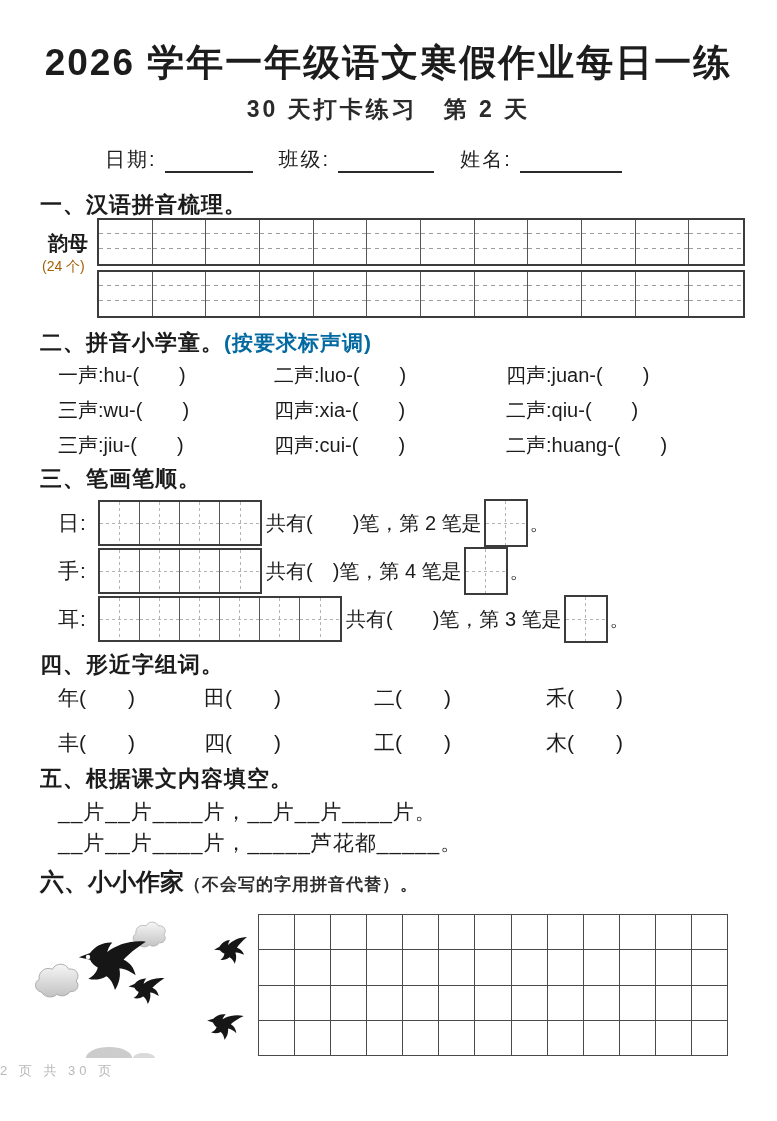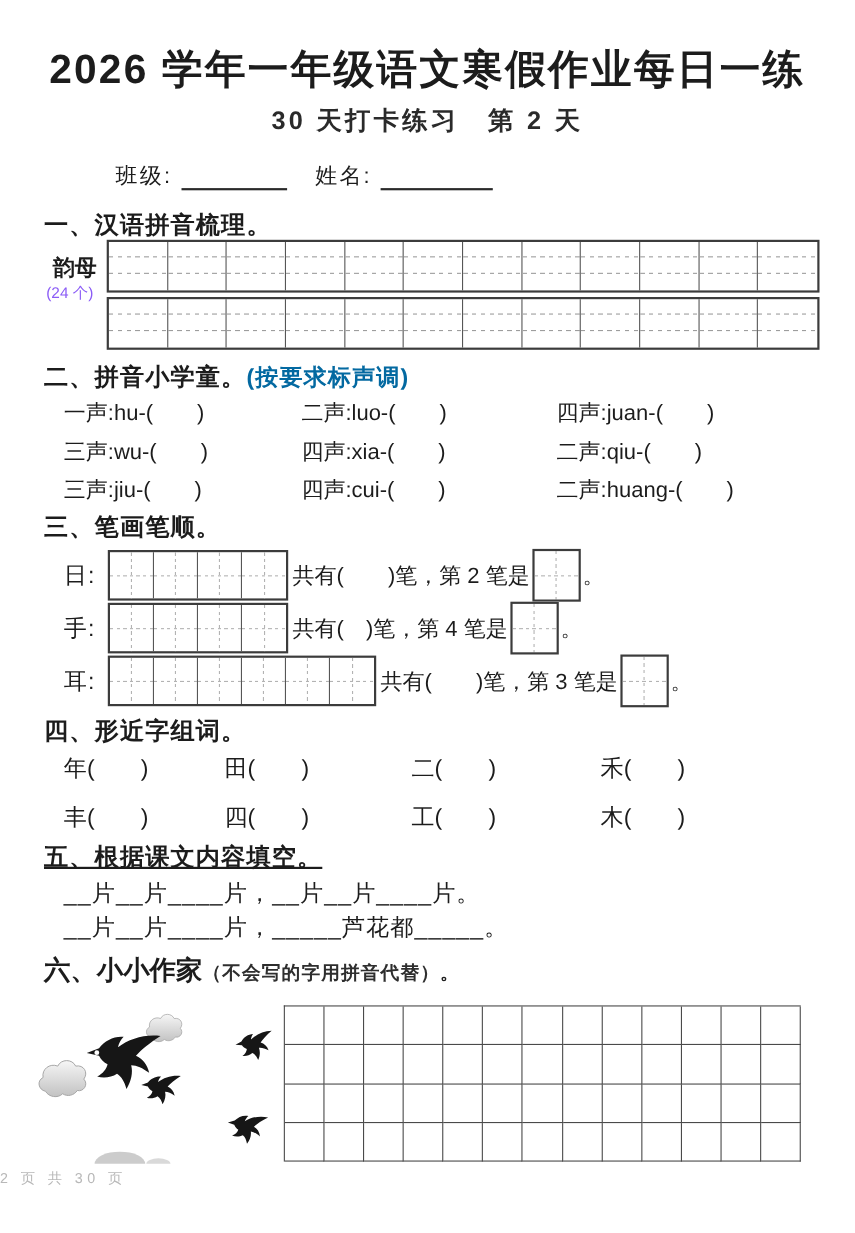--- a/index.html
+++ b/index.html
@@ -35,21 +35,21 @@
 
   
   .sec-h {
     position:absolute; left:40px;
     font-size:22px; font-weight:bold; letter-spacing:1px;
   }
   .sec-h .note { font-weight:bold; font-size:21px; color:#0369a1; }
 
   
   .pin-label { position:absolute; left:48px; top:230px; font-size:20px; font-weight:600; }
-  .pin-count { position:absolute; left:42px; top:258px; font-size:14px; color:#8b5cf6; }
+  .pin-count { position:absolute; left:42px; top:258px; font-size:14px; color:#a16207; }
   .pin-row {
     position:absolute; left:97px; width:648px; height:48px;
     display:grid; border:2px solid #3c3c3c; background:#fff;
   }
   .pin-row .cell {
     border-right:1px solid #565656;
     background-image:
       repeating-linear-gradient(to right,#9d9d9d 0 4px,transparent 4px 8px),
       repeating-linear-gradient(to right,#9d9d9d 0 4px,transparent 4px 8px);
     background-size:100% 1px,100% 1px;
@@ -124,20 +124,24 @@
 </head>
 <body>
 
 <div class="page">
 
   <div class="title">2026 学年一年级语文寒假作业每日一练</div>
   <div class="subtitle">30 天打卡练习　第 2 天</div>
 
   <div class="fields">
     <div class="field">
+      <span class="lbl">日期:</span>
+      <span class="blank w1"></span>
+    </div>
+    <div class="field">
       <span class="lbl">班级:</span>
       <span class="blank w2"></span>
     </div>
     <div class="field">
       <span class="lbl">姓名:</span>
       <span class="blank w3"></span>
     </div>
   </div>
 
   <div class="sec-h" style="top:190px;">一、汉语拼音梳理。</div>
@@ -236,21 +240,21 @@
     <span class="word-item">二(　　)</span>
     <span class="word-item">禾(　　)</span>
   </div>
   <div class="word-row" style="top:729px;">
     <span class="word-item">丰(　　)</span>
     <span class="word-item">四(　　)</span>
     <span class="word-item">工(　　)</span>
     <span class="word-item">木(　　)</span>
   </div>
 
-  <div class="sec-h" style="top:764px;text-decoration:underline;">五、根据课文内容填空。</div>
+  <div class="sec-h" style="top:764px;">五、根据课文内容填空。</div>
   <div class="fill-line" style="top:798px;">__片__片____片，__片__片____片。</div>
   <div class="fill-line" style="top:829px;">__片__片____片，_____芦花都_____。</div>
 
   <div class="sec6-h"><span>六、小小作家</span><span class="note">（不会写的字用拼音代替）</span><span class="suffix">。</span></div>
 
   <svg class="illus" viewBox="0 0 242 166">
     <defs>
       <linearGradient id="cg" x1="0" y1="0" x2="0" y2="1">
         <stop offset="0" stop-color="#f6f6f6"></stop>
         <stop offset="1" stop-color="#c2c2c2"></stop>

